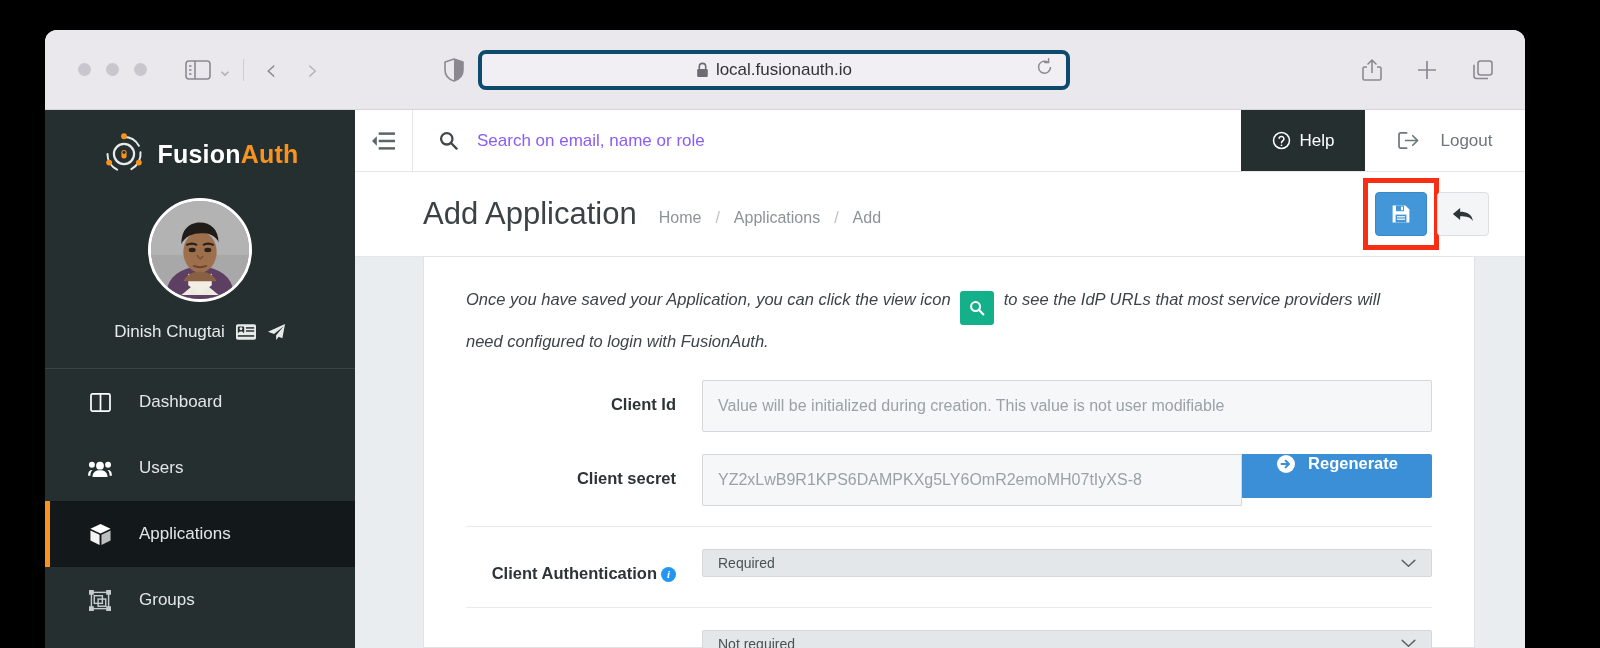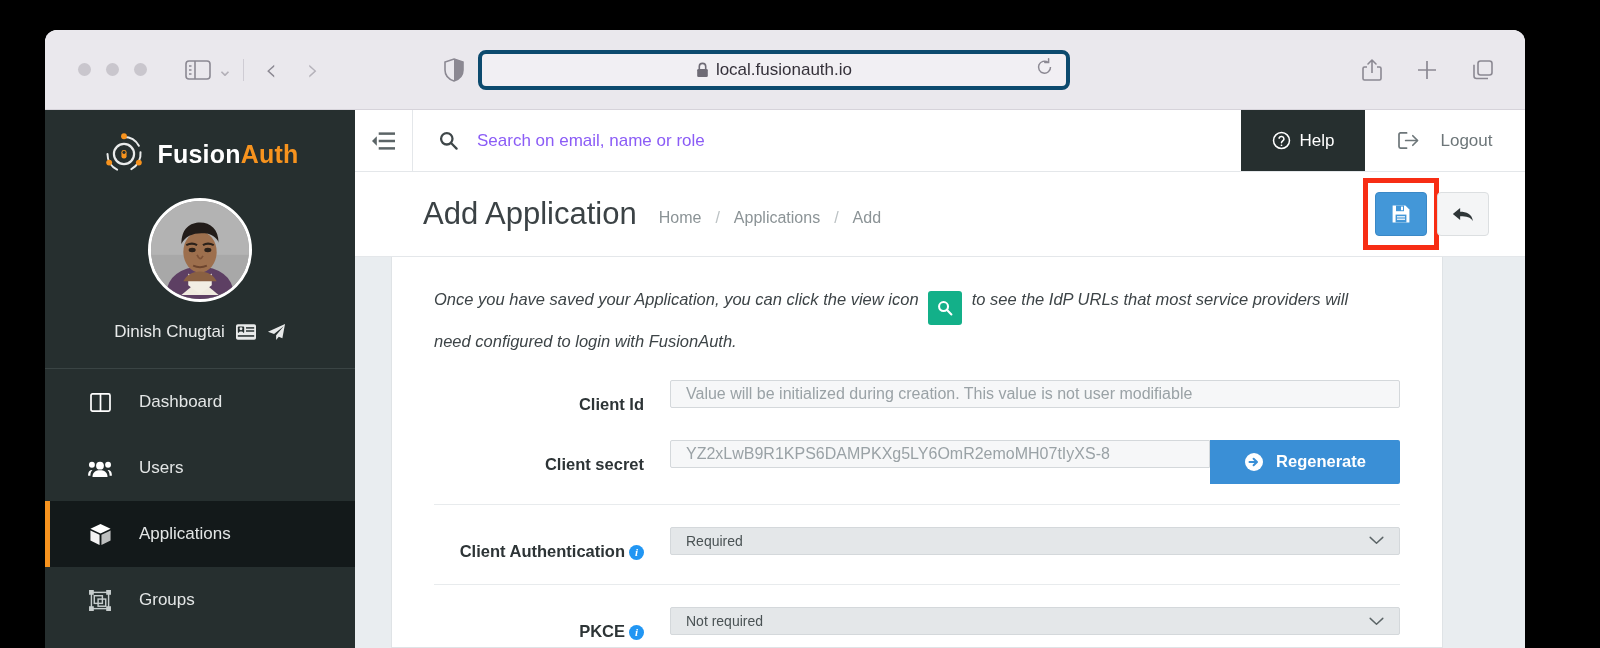--- a/index.html
+++ b/index.html
@@ -214,21 +214,21 @@
     border: 1px solid #dcdfe1;
     border-radius: 4px;
     color: #2f3638;
     display: flex; align-items: center; justify-content: center;
     font-size: 21px;
   }
 
   .content-area {
     flex: 1;
     background: #e9edf0;
-    padding-left: 36px;
+    padding-left: 68px;
     padding-top: 0;
     overflow: hidden;
   }
   .card {
     background: #ffffff;
     border: 1px solid #dfe3e6;
     border-top: none;
     width: 1052px;
     height: 100%;
     padding: 26px 42px 0 42px;
@@ -270,39 +270,39 @@
     display: inline-flex; align-items: center; justify-content: center;
     width: 15px; height: 15px; border-radius: 50%;
     background: #2196f3; color: #fff;
     font-size: 11px; font-style: italic; font-weight: bold;
     vertical-align: 1px; margin-left: 4px;
     font-family: "Liberation Serif", serif;
   }
   .form-control { flex: 1; display: flex; }
   .input-box {
     flex: 1;
-    height: 28px;
+    height: 52px;
     border: 1px solid #d4d8db;
     background: #f6f7f8;
     display: flex; align-items: center;
     padding: 0 15px;
     font-size: 16px;
     color: #9aa2a6;
     border-radius: 2px;
     min-width: 0;
     overflow: hidden;
     white-space: nowrap;
   }
   .input-box.has-btn { border-radius: 2px 0 0 2px; }
   .regen-btn {
     width: 190px;
     height: 44px;
     background: #3a8fd6;
     color: #ffffff;
-    display: flex; align-items: center; justify-content: center;
+    display: flex; justify-content: center;
     gap: 12px;
     font-size: 16.5px;
     font-weight: bold;
     border-radius: 0 2px 2px 0;
     flex-shrink: 0;
   }
   .select-box {
     flex: 1;
     height: 28px;
     background: #e4e7e9;

